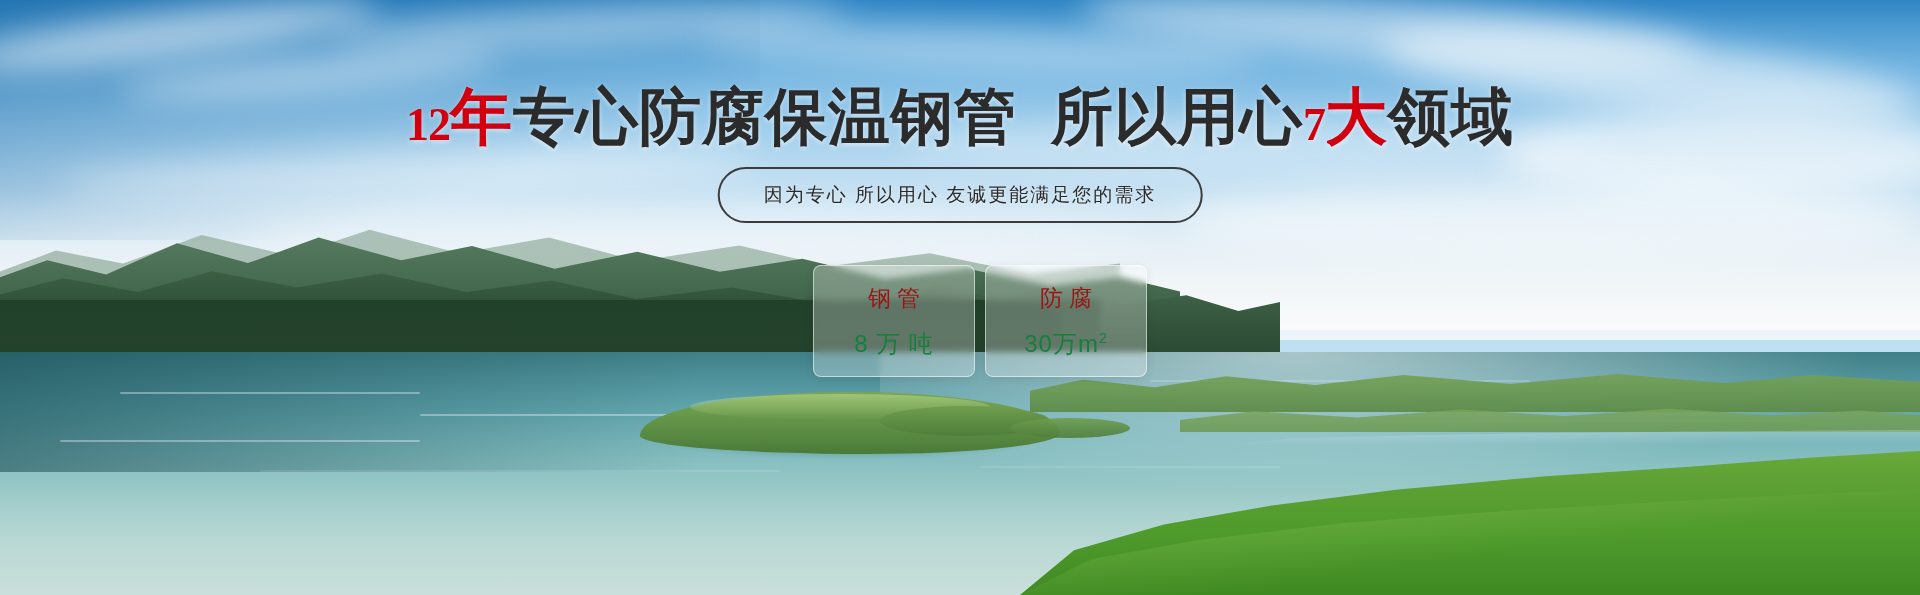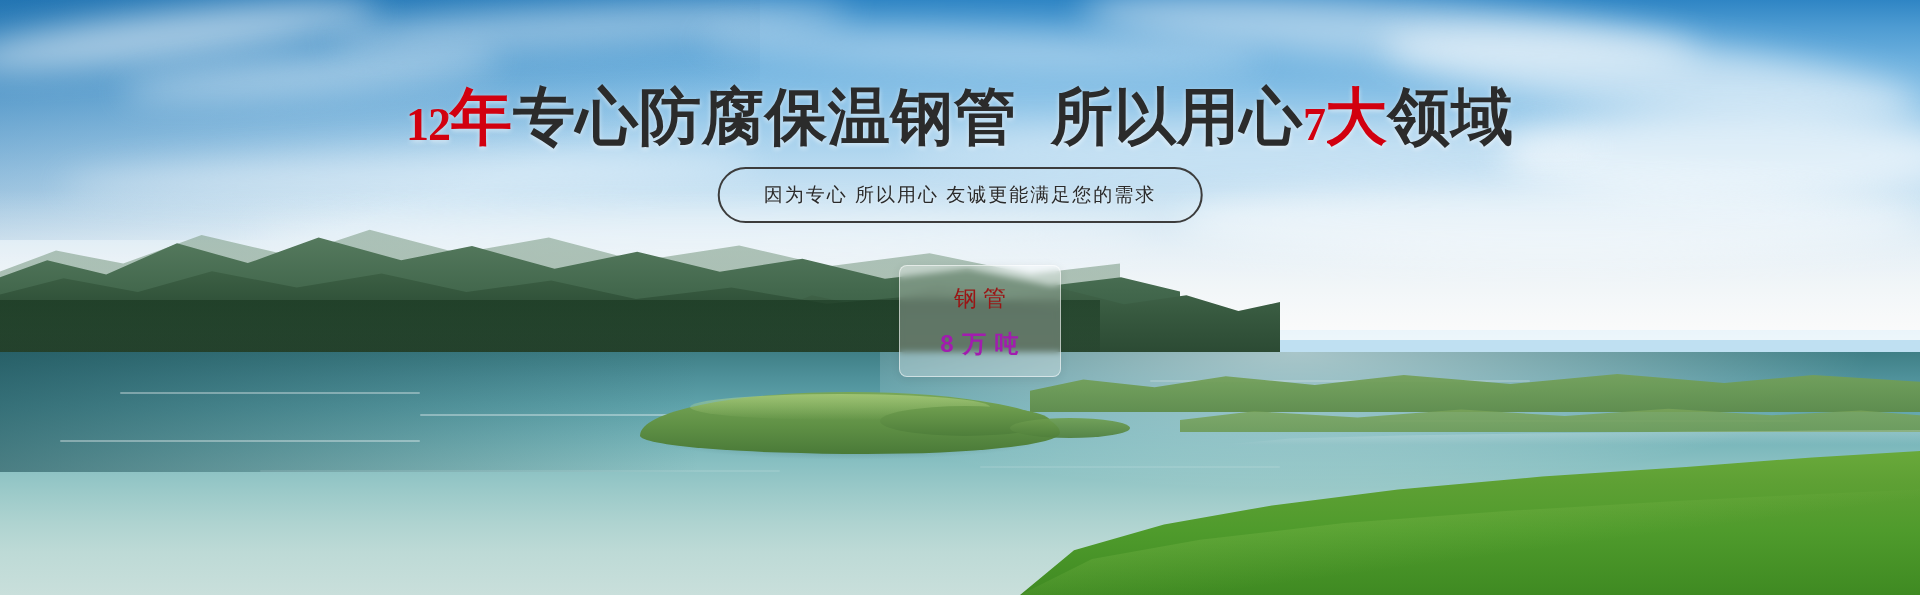--- a/index.html
+++ b/index.html
@@ -206,21 +206,21 @@
     backdrop-filter:blur(3px);
     display:flex;flex-direction:column;
     align-items:center;justify-content:center;
     box-shadow:0 2px 10px rgba(0,0,0,.08);
   }
   .card-label{
     font-size:23px;color:#9a1515;letter-spacing:6px;
     text-indent:6px;font-weight:500;margin-bottom:14px;
   }
   .card-value{
-    font-size:24px;color:#a21caf;letter-spacing:1px;font-weight:700;
+    font-size:24px;color:#15803d;letter-spacing:1px;font-weight:400;
   }
   .card-value sup{font-size:14px;vertical-align:super;}
 </style>
 </head>
 <body>
 
 <div id="banner">
 
   <div class="sky"></div>
   <div class="sky-left-dark"></div>
@@ -273,17 +273,21 @@
 
   <div class="subpill">因为专心 所以用心  友诚更能满足您的需求</div>
 
   <div class="cards">
 
     <div class="card">
       <div class="card-label">钢管</div>
       <div class="card-value"><span>8 万 吨</span></div>
     </div>
 
+    <div class="card">
+      <div class="card-label">防腐</div>
+      <div class="card-value"><span>30万m</span><sup>2</sup></div>
+    </div>
 
 
   </div>
 
 </div>
 
 </body></html>

